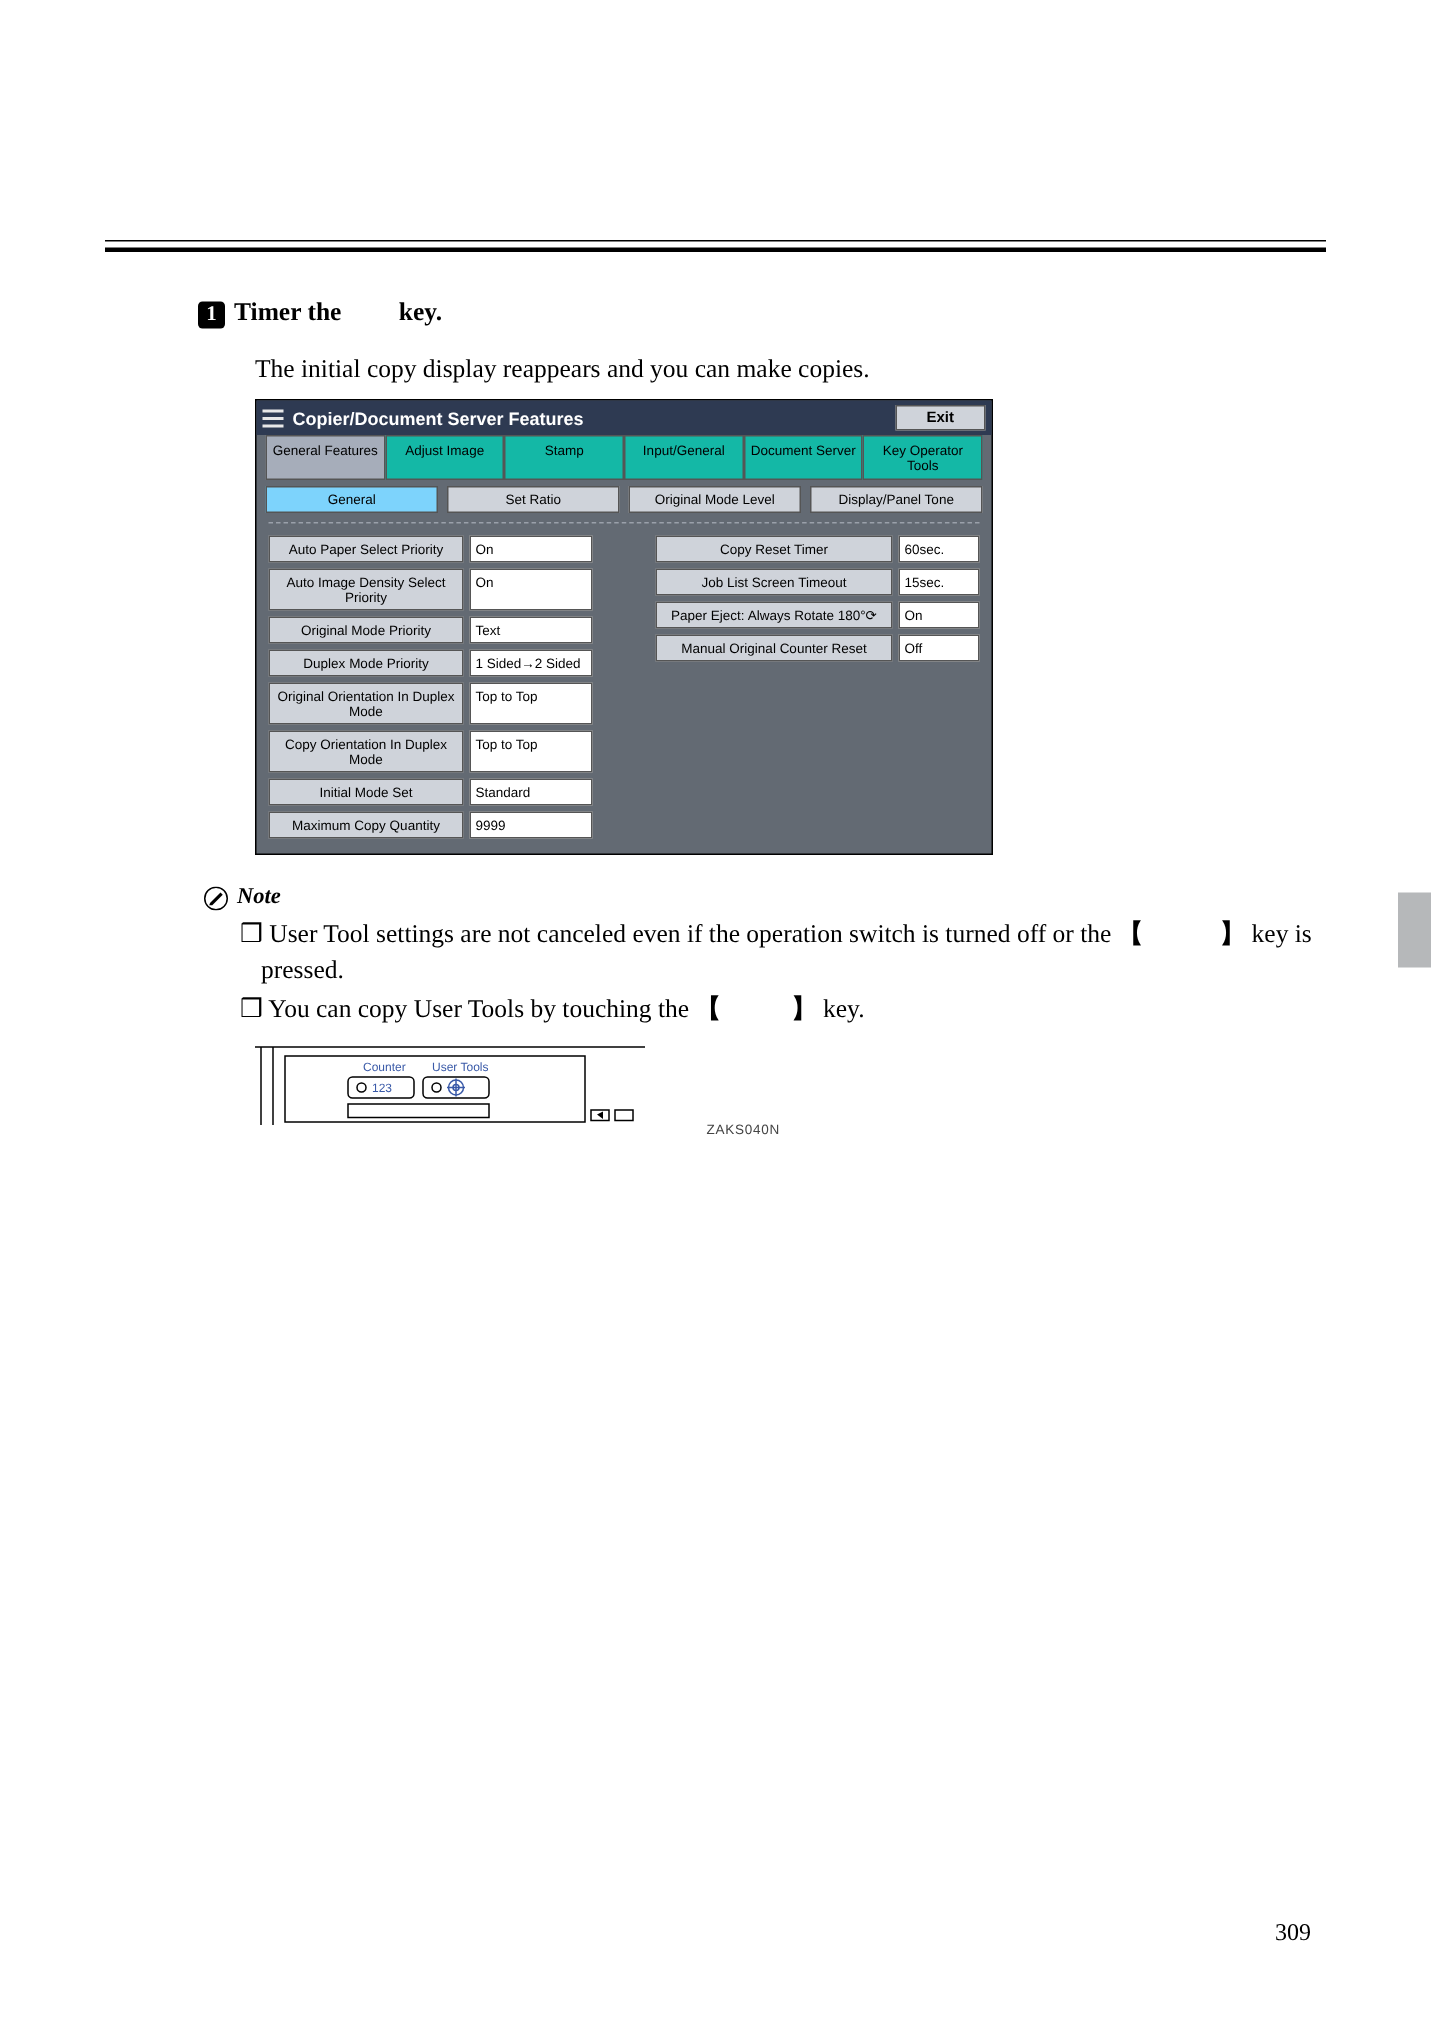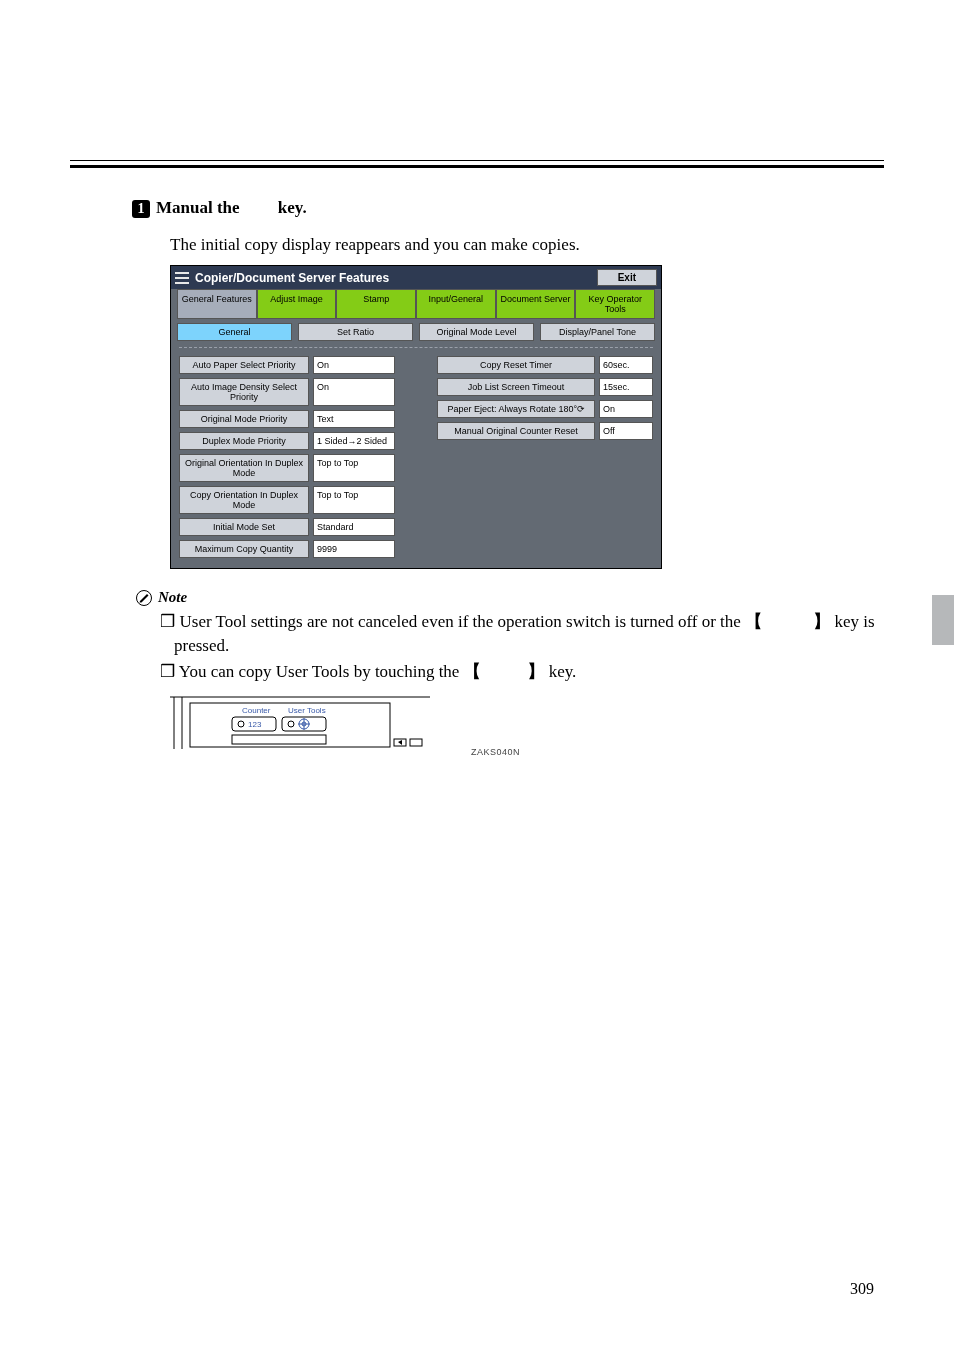--- a/index.html
+++ b/index.html
@@ -99,21 +99,21 @@
     font-size: 10px;
     padding: 3px 6px 6px 6px;
   }
   .ss-tabs-row {
     display: flex;
     padding: 0 6px;
     gap: 0;
   }
   .ss-tab {
     flex: 1;
-    background: #84cc16;
+    background: #14b8a6;
     border: 1px solid #555;
     font-family: Arial, sans-serif;
     font-size: 9px;
     text-align: center;
     padding: 4px 2px;
     color: #000;
   }
   .ss-tab.active {
     background: #a6adba;
   }
@@ -239,21 +239,21 @@
 </head>
 <body>
 
 <div class="page">
   <div class="top-rule-thin"></div>
   <div class="top-rule-thick"></div>
 
   <div class="step-row">
     <span class="step-badge">1</span>
     <span class="step-text">
-      <span>Manual the </span>
+      <span>Timer the </span>
       <span>&nbsp;&nbsp;&nbsp;&nbsp;&nbsp;&nbsp;&nbsp;</span>
       <span> key.</span>
     </span>
   </div>
 
   <div class="body-line">The initial copy display reappears and you can make copies.</div>
 
   <div class="screenshot">
     <div class="ss-titlebar">
       <span class="left">

